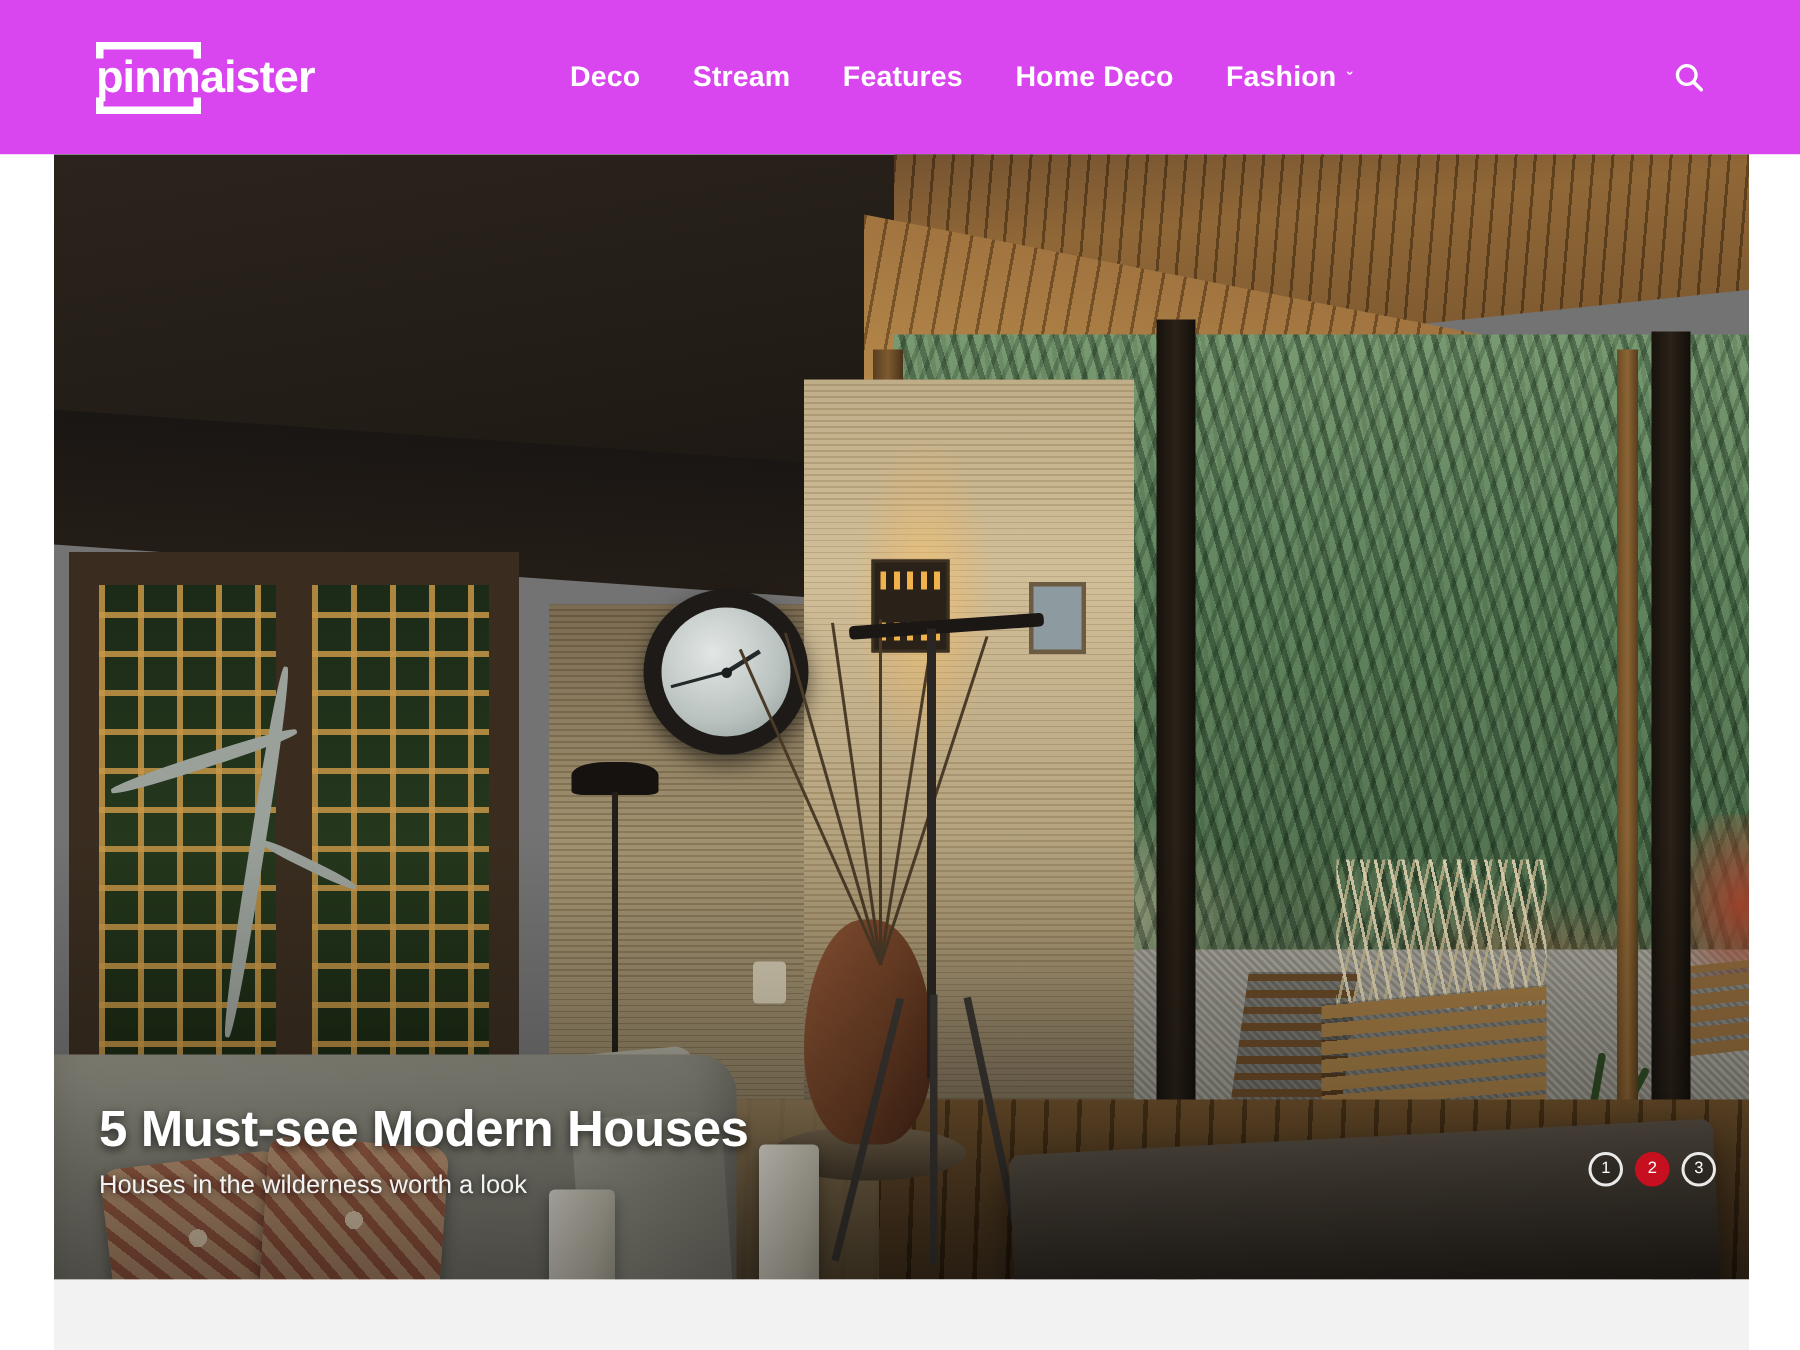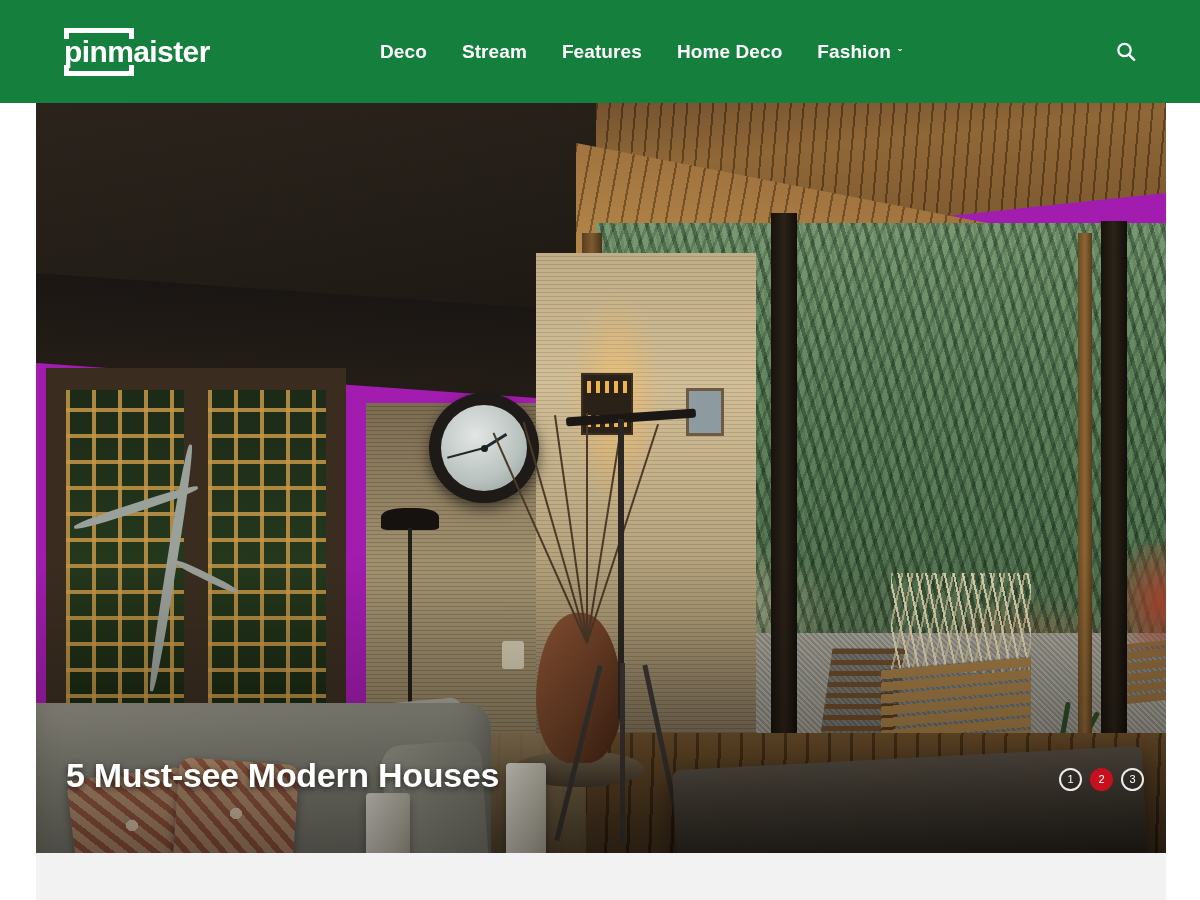--- a/index.html
+++ b/index.html
@@ -10,21 +10,21 @@
     overflow: hidden;
     background: #ffffff;
     font-family: "Liberation Sans", sans-serif;
   }
 
   
   .site-header {
     position: relative;
     width: 1200px;
     height: 103px;
-    background: #15803d;
+    background: #d946ef;
     display: flex;
     align-items: center;
   }
 
   .logo {
     position: absolute;
     left: 64px;
     top: 28px;
     width: 132px;
     height: 48px;
@@ -125,21 +125,21 @@
     height: 750px;
     background: #ffffff;
   }
   .hero {
     position: absolute;
     left: 36px;
     top: 0;
     width: 1130px;
     height: 750px;
     overflow: hidden;
-    background: #a21caf;
+    background: #737373;
     cursor: pointer;
   }
   .hero-photo { position: absolute; inset: 0; }
 
   
   .p-ceiling-dark {
     position: absolute; left: 0; top: 0; width: 620px; height: 250px;
     background: linear-gradient(170deg, #2b241d 0%, #231d17 55%, #1b1612 100%);
   }
   .p-ceiling-wood {
@@ -656,20 +656,21 @@
       <div class="p-pillow a"></div>
       <div class="p-pillow b"></div>
       <div class="p-candle c1"></div>
       <div class="p-candle c2"></div>
     </div>
 
     <div class="hero-scrim"></div>
 
     <div class="hero-caption">
       <div class="hero-title">5 Must-see Modern Houses</div>
+      <div class="hero-sub">Houses in the wilderness worth a look</div>
     </div>
 
     <div class="hero-dots">
       <span class="dot">1</span>
       <span class="dot active">2</span>
       <span class="dot">3</span>
     </div>
   </div>
 </section>
 

